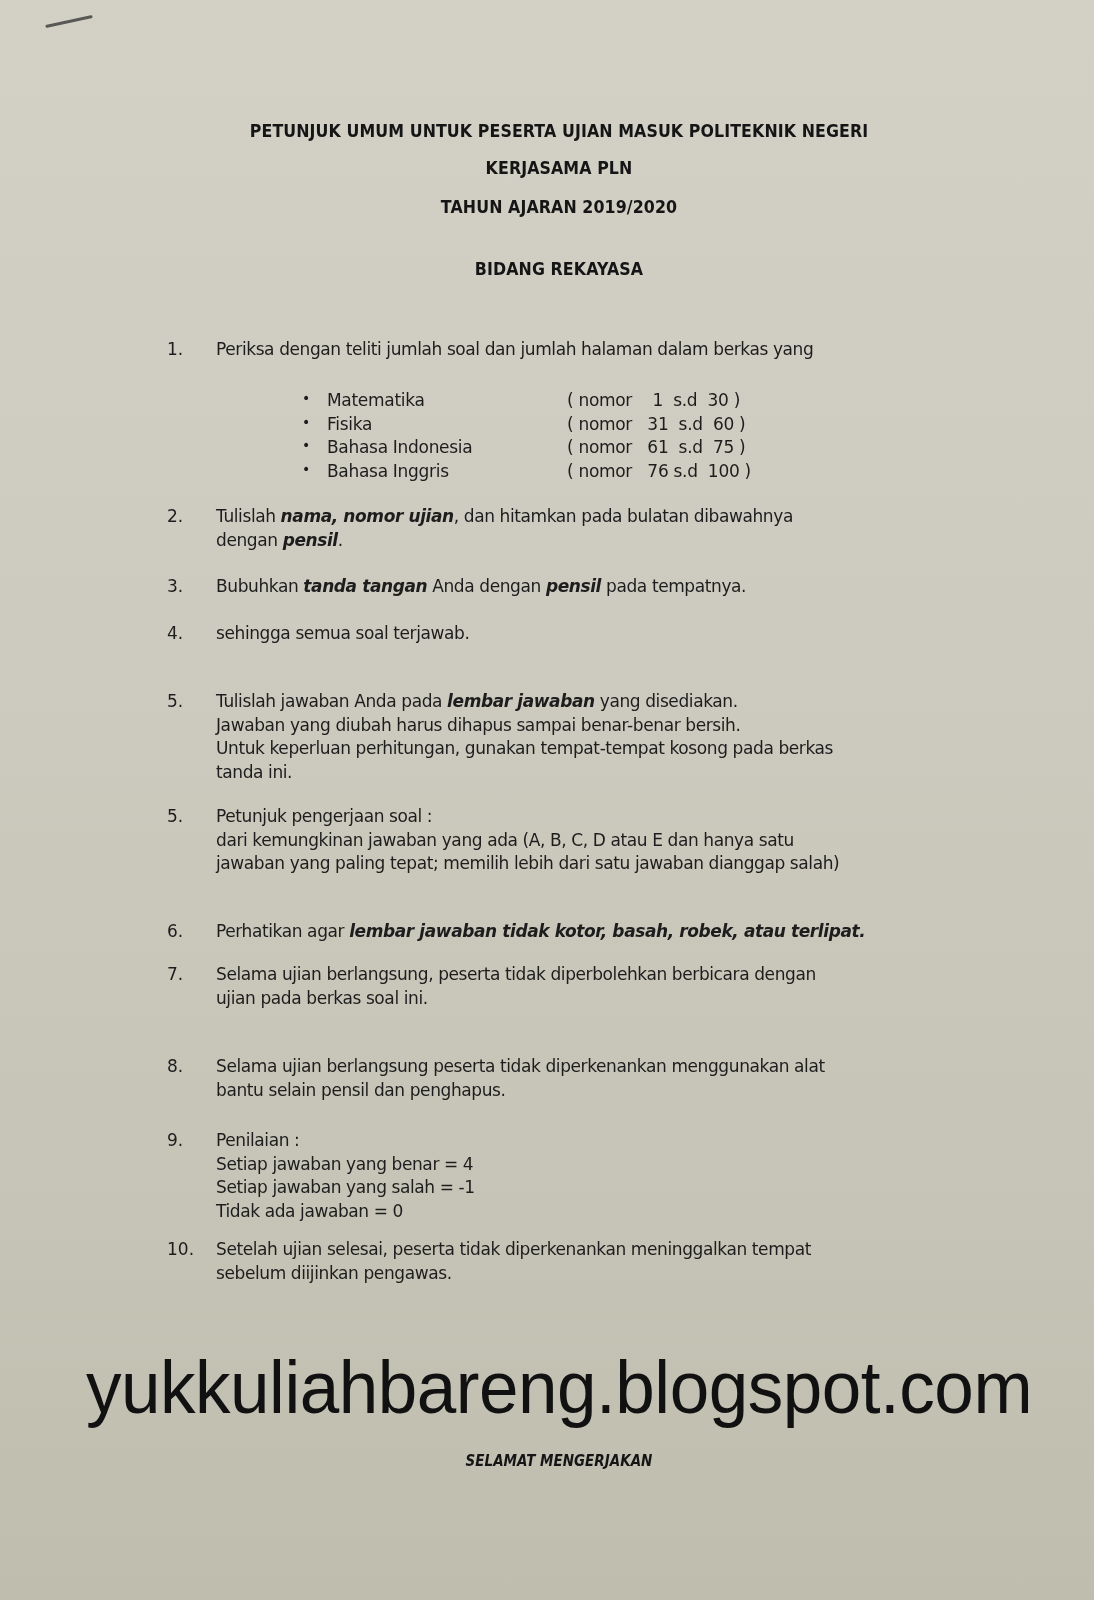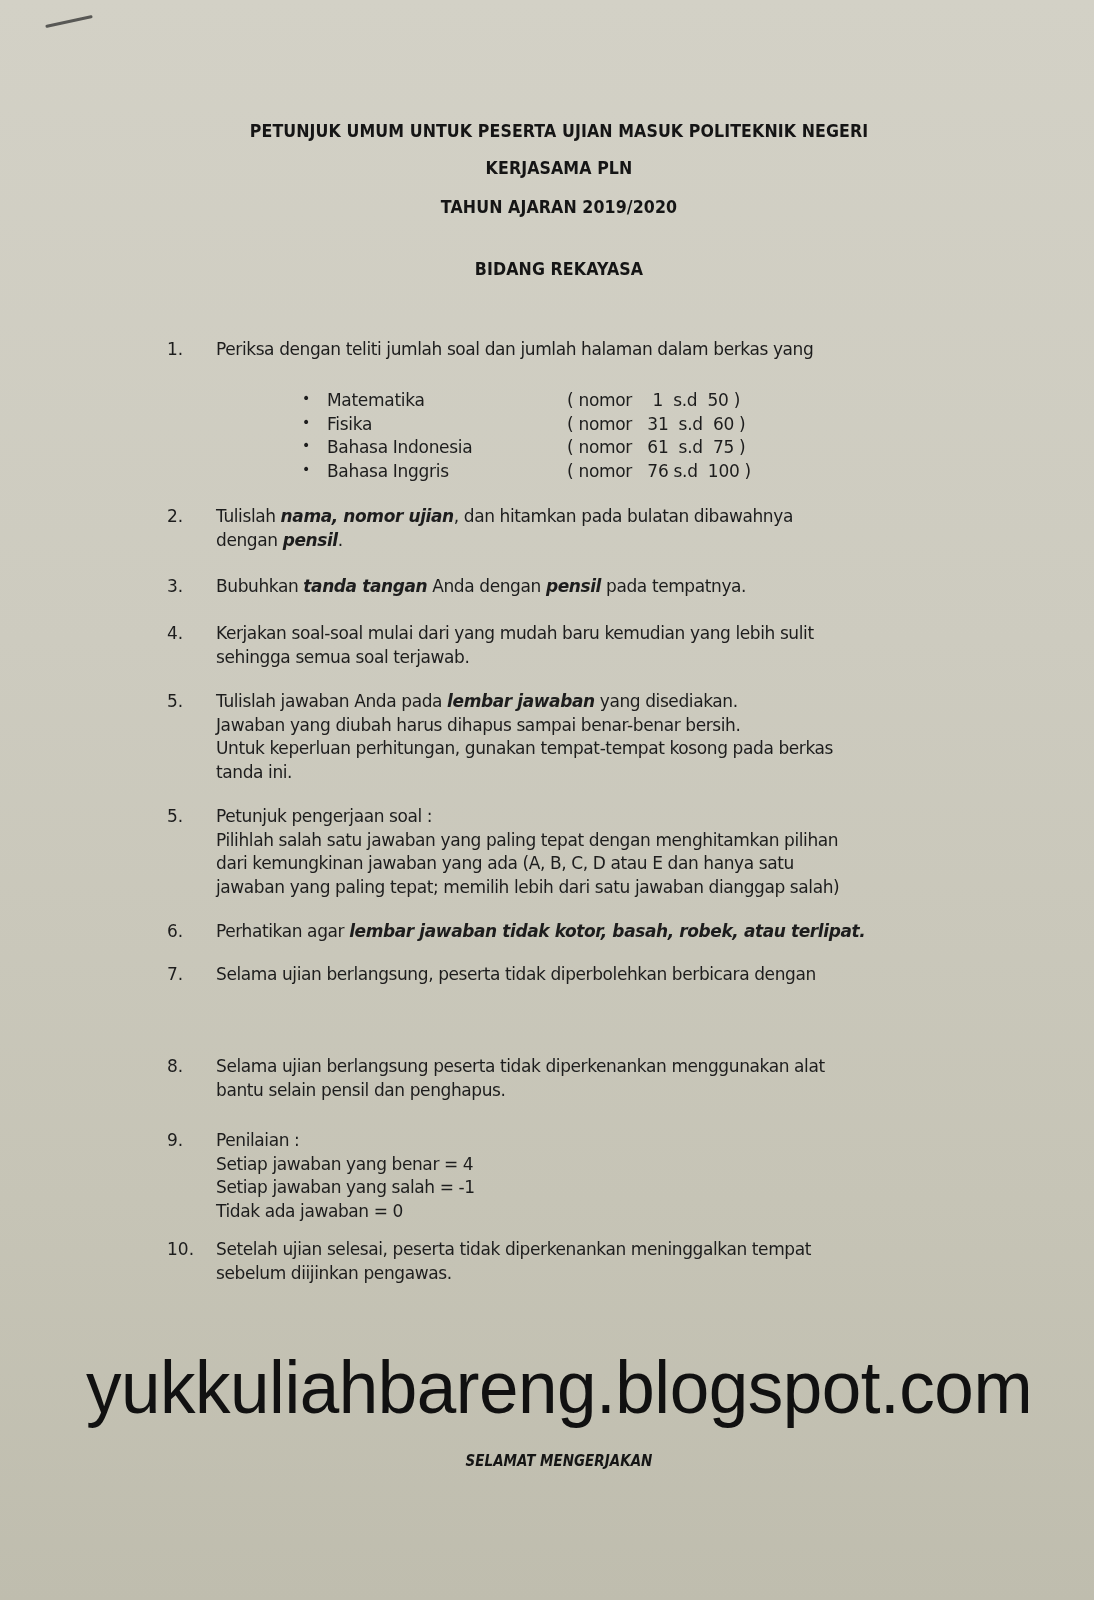--- a/index.html
+++ b/index.html
@@ -61,21 +61,21 @@
   <div class="item" style="top:338px;">
     <span class="num">1.</span>
     <div class="body">
       <div>Periksa dengan teliti jumlah soal dan jumlah halaman dalam berkas yang</div>
     </div>
   </div>
   <div class="subj" style="top:389px;">
     <div class="row">
         <span class="dot">•</span>
         <span class="name">Matematika</span>
-        <span class="range">( nomor    1  s.d  50 )</span>
+        <span class="range">( nomor    1  s.d  30 )</span>
       </div>
     <div class="row">
         <span class="dot">•</span>
         <span class="name">Fisika</span>
         <span class="range">( nomor   31  s.d  60 )</span>
       </div>
     <div class="row">
         <span class="dot">•</span>
         <span class="name">Bahasa Indonesia</span>
         <span class="range">( nomor   61  s.d  75 )</span>
@@ -98,56 +98,55 @@
   <div class="item" style="top:575px;">
     <span class="num">3.</span>
     <div class="body">
       <div><span>Bubuhkan </span><span class="bi">tanda tangan</span><span> Anda dengan </span><span class="bi">pensil</span><span> pada tempatnya.</span></div>
     </div>
   </div>
 
   <div class="item" style="top:622px;">
     <span class="num">4.</span>
     <div class="body">
-      <div>Kerjakan soal-soal mulai dari yang mudah baru kemudian yang lebih sulit</div>
       <div>sehingga semua soal terjawab.</div>
     </div>
   </div>
 
   <div class="item" style="top:690px;">
     <span class="num">5.</span>
     <div class="body">
       <div><span>Tulislah jawaban Anda pada </span><span class="bi">lembar jawaban</span><span> yang disediakan.</span></div>
       <div>Jawaban yang diubah harus dihapus sampai benar-benar bersih.</div>
       <div>Untuk keperluan perhitungan, gunakan tempat-tempat kosong pada berkas</div>
       <div>tanda ini.</div>
     </div>
   </div>
 
   <div class="item" style="top:805px;">
     <span class="num">5.</span>
     <div class="body">
       <div>Petunjuk pengerjaan soal :</div>
-      <div>Pilihlah salah satu jawaban yang paling tepat dengan menghitamkan pilihan</div>
       <div>dari kemungkinan jawaban yang ada (A, B, C, D atau E dan hanya satu</div>
       <div>jawaban yang paling tepat; memilih lebih dari satu jawaban dianggap salah)</div>
     </div>
   </div>
 
   <div class="item" style="top:920px;">
     <span class="num">6.</span>
     <div class="body">
       <div><span>Perhatikan agar </span><span class="bi">lembar jawaban tidak kotor, basah, robek, atau terlipat.</span></div>
     </div>
   </div>
 
   <div class="item" style="top:963px;">
     <span class="num">7.</span>
     <div class="body">
       <div>Selama ujian berlangsung, peserta tidak diperbolehkan berbicara dengan</div>
+      <div>ujian pada berkas soal ini.</div>
     </div>
   </div>
 
   <div class="item" style="top:1055px;">
     <span class="num">8.</span>
     <div class="body">
       <div>Selama ujian berlangsung peserta tidak diperkenankan menggunakan alat</div>
       <div>bantu selain pensil dan penghapus.</div>
     </div>
   </div>

